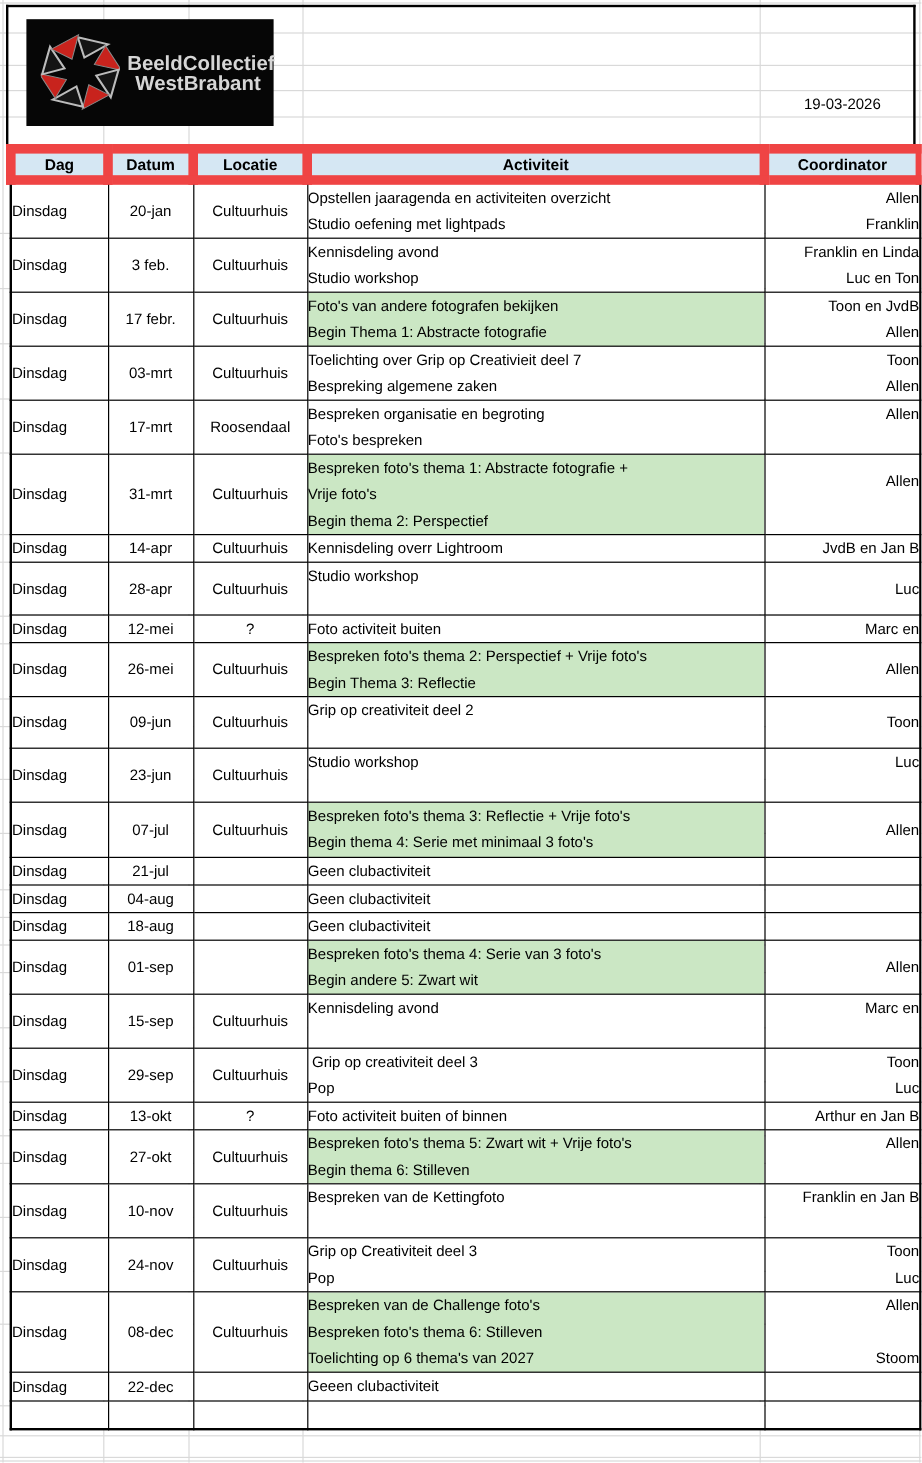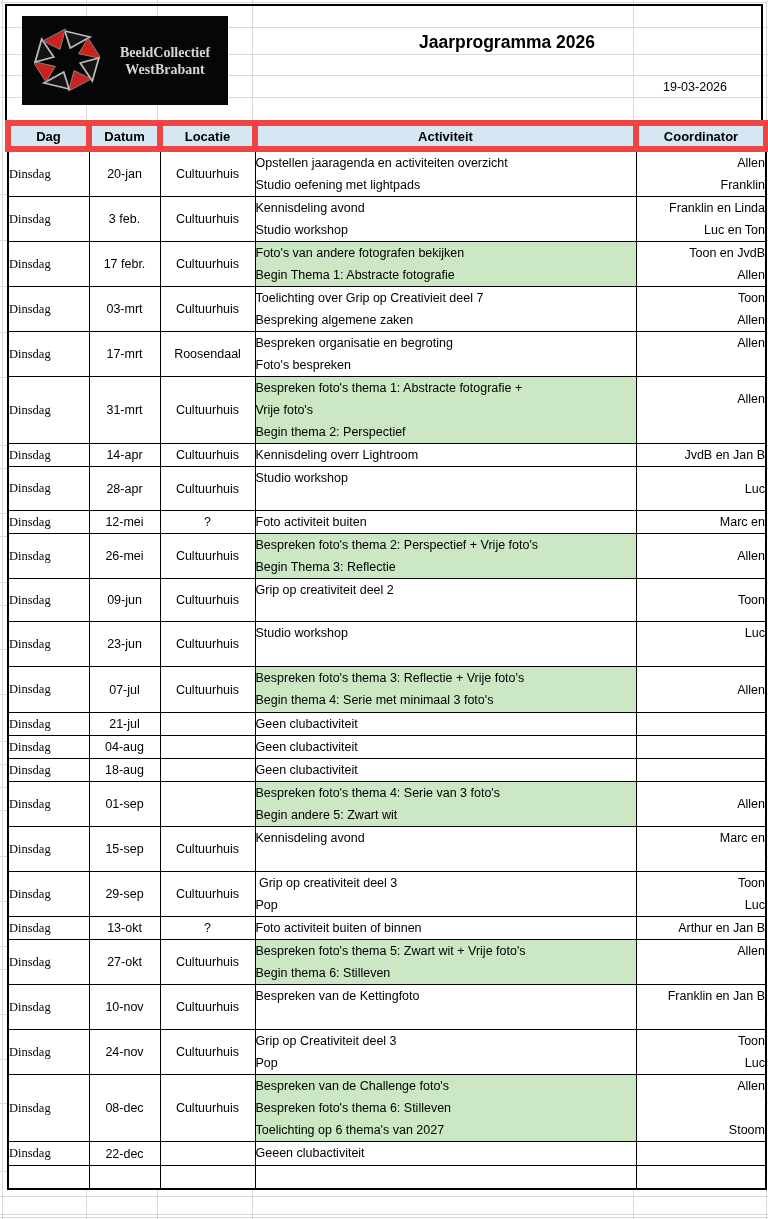--- a/index.html
+++ b/index.html
@@ -32,63 +32,63 @@
     position: absolute; left: 15px; top: 10px;
     width: 206px; height: 89px;
     background: var(--logo-bg, #060606);
   }
   .logo svg { position: absolute; left: 12px; top: 11px; }
   .logo-text {
     position: absolute; left: 84px; right: 4px; top: 50%;
     transform: translateY(-50%);
     text-align: center;
     color: #d6d6d6;
-    font-family: Liberation Serif, serif;
+    font-family: Liberation Sans, sans-serif;
     font-weight: bold;
-    font-size: 14px;
+    font-size: 17px;
     line-height: 17px;
   }
 
   .title {
     position: absolute; left: 245px; top: 22px; width: 510px; height: 28px;
     line-height: 28px; text-align: center;
     font-weight: bold; font-size: 17.5px;
   }
 
   .updated-label {
     position: absolute; left: 398px; top: 71px; width: 228px; height: 21px;
     line-height: 21px; text-align: right; font-size: 12.5px;
   }
   .updated-date {
-    position: absolute; left: 590px; top: 71px; width: 130px; height: 21px;
-    line-height: 21px; text-align: right; font-size: 12.5px;
+    position: absolute; left: 630px; top: 71px; width: 130px; height: 21px;
+    line-height: 21px; text-align: center; font-size: 12.5px;
   }
 
   table.schedule {
     width: 758px;
     border-collapse: collapse;
     table-layout: fixed;
     border: 2px solid #000;
     font-size: 12.5px;
   }
   table.schedule th {
-    border: 6px solid #ef4444;
+    border: 8px solid #ef4444;
     background: var(--header-fill, #d5e7f3);
     font-weight: bold;
     font-size: 13px;
     text-align: center;
     height: 26px;
   }
   table.schedule td {
     border: 1px solid #000;
     background: #fff;
     overflow: hidden;
     padding: 0;
   }
-  td.c-dag   { text-align: left; padding-left: 5px; vertical-align: middle; font-family: Liberation Serif, serif; }
+  td.c-dag   { text-align: left; padding-left: 5px; vertical-align: middle; }
   td.c-datum { text-align: center; vertical-align: middle; }
   td.c-loc   { text-align: center; vertical-align: middle; }
   td.c-act   { text-align: left; vertical-align: top; padding: 1px 2px 0 5px; }
   td.c-coord { text-align: right; vertical-align: middle; }
   tr.hl td.c-act { background: var(--highlight-fill, #cbe7c4); }
   .line { min-height: 22px; line-height: 22px; white-space: pre; overflow: hidden; }
 </style>
 </head>
 <body>
 
@@ -163,21 +163,20 @@
           <g transform="rotate(315 33 33)">
               <path class="b1" d="M 31 4 L 54 10 L 36 21 Z" fill="#C8231D" stroke="#8a8a8a" stroke-width="0.8"></path>
             </g>
         </g>
       </svg>
       <div class="logo-text">
         <div>BeeldCollectief</div>
         <div>WestBrabant</div>
       </div>
     </div>
-    <div class="title">Jaarprogramma 2026</div>
     <div class="updated-date">19-03-2026</div>
   </div>
 
   <table class="schedule">
     <colgroup>
       <col style="width:81px">
         <col style="width:71px">
         <col style="width:95px">
         <col style="width:381px">
         <col style="width:130px">

